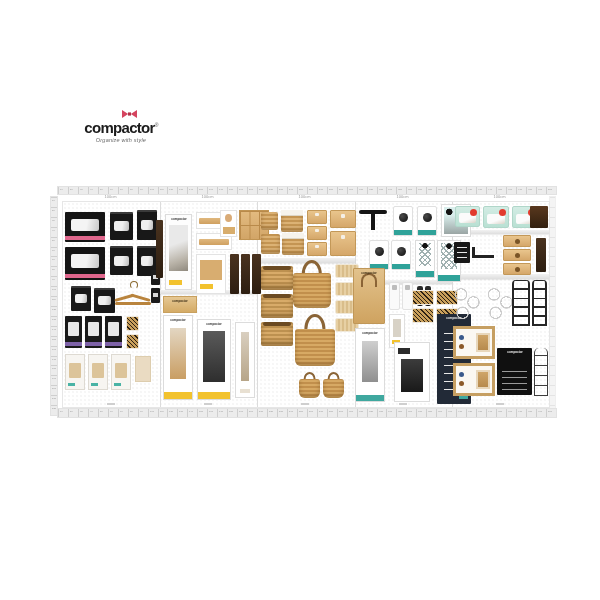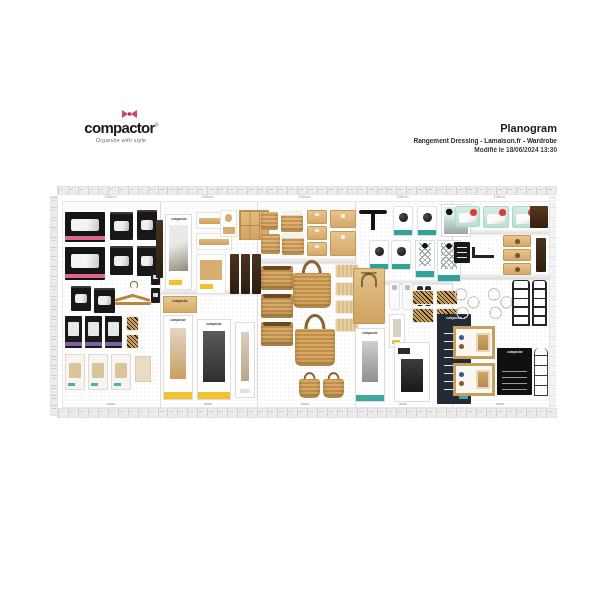--- a/index.html
+++ b/index.html
@@ -245,25 +245,20 @@
   <div class="logo-block">
     <svg class="bow" width="15" height="8" viewBox="0 0 15 8">
       <polygon points="0,0 6.2,4 0,8" fill="#d5445f"></polygon>
       <polygon points="15,0 8.8,4 15,8" fill="#d5445f"></polygon>
       <rect x="6" y="2.4" width="3" height="3.2" fill="#b23249"></rect>
     </svg>
     <div class="wordmark"><span>compactor</span><sup>®</sup></div>
     <div class="tagline">Organize with style</div>
   </div>
 
-  <div class="header-block">
-    <div class="doc-title">Planogram</div>
-    <div class="doc-subtitle">Rangement Dressing - Lamaison.fr - Wardrobe</div>
-    <div class="doc-modified">Modifié le 18/06/2024 13:30</div>
-  </div>
 
   <div id="ruler-top" class="ruler hh">
       <div class="cell">
         <span class="num">10</span>
       </div>
       <div class="cell">
         <span class="num">20</span>
       </div>
       <div class="cell">
         <span class="num">30</span>

